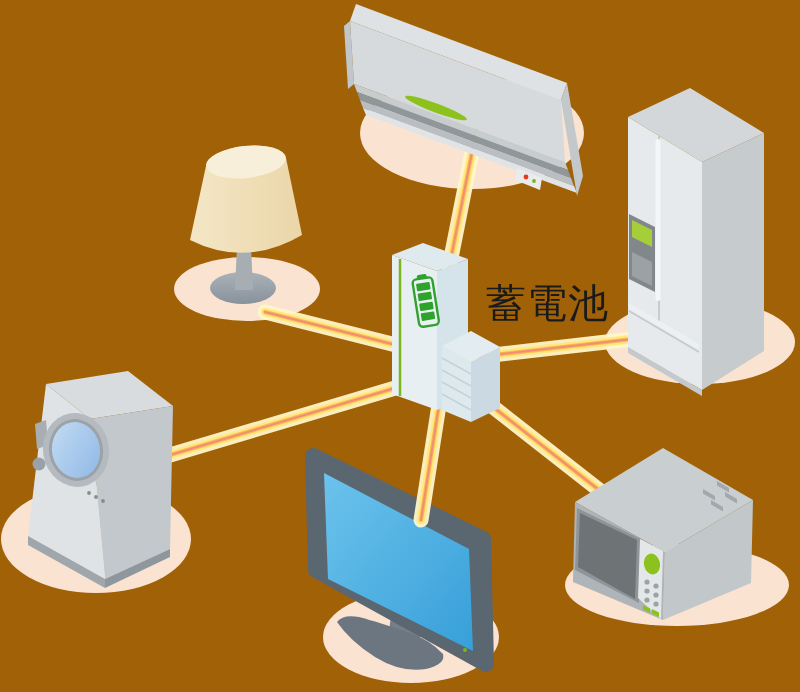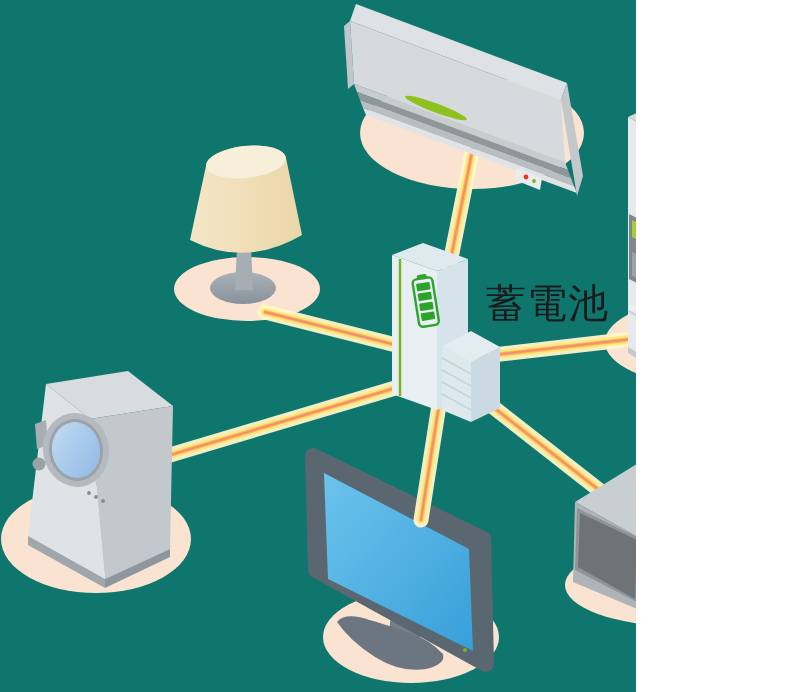--- a/index.html
+++ b/index.html
@@ -1,16 +1,16 @@
 <!DOCTYPE html>
 <html style="--peach: #FAE3D1; --ray_halo: #FFF6C9; --ray_glow: #FFE878; --ray_mid: #FFB44F; --ray_core: #EF8F76; --accent_green: #8CC11E; --battery_green: #2DA32C; --battery_green_dark: #2FA32E; --screen_blue_top: #68C1EB; --screen_blue_bottom: #3AA0DA; --unit_blue_front: #E8EFF2; --unit_blue_side: #D5E3EA; --label: #1A1A1A; --indicator_red: #E8391B; --indicator_green: #7AB51D;"><head>
 <meta charset="utf-8">
 <style>
   html,body{margin:0;padding:0;background:#ffffff;}
-  .stage{position:relative;width:636px;height:692px;background:#0f766e;overflow:hidden;
+  .stage{position:relative;width:800px;height:692px;background:#a16207;overflow:hidden;
          font-family:Liberation Serif, serif;}
   svg{display:block;}
   .ray use{fill:none;stroke-linecap:round;}
   .ray .halo{stroke:var(--ray_halo,#FFF6C9);stroke-width:15;opacity:.95;}
   .ray .glow{stroke:var(--ray_glow,#FFE878);stroke-width:8.5;opacity:.9;}
   .ray .mid {stroke:var(--ray_mid,#FFB44F);stroke-width:4.2;opacity:.95;}
   .ray .core{stroke:var(--ray_core,#EF8F76);stroke-width:2;}
   .glowpad{fill:var(--peach,#FAE3D1);}
   text.label{font-size:40px;fill:var(--label,#1A1A1A);letter-spacing:1px;}
 </style>

